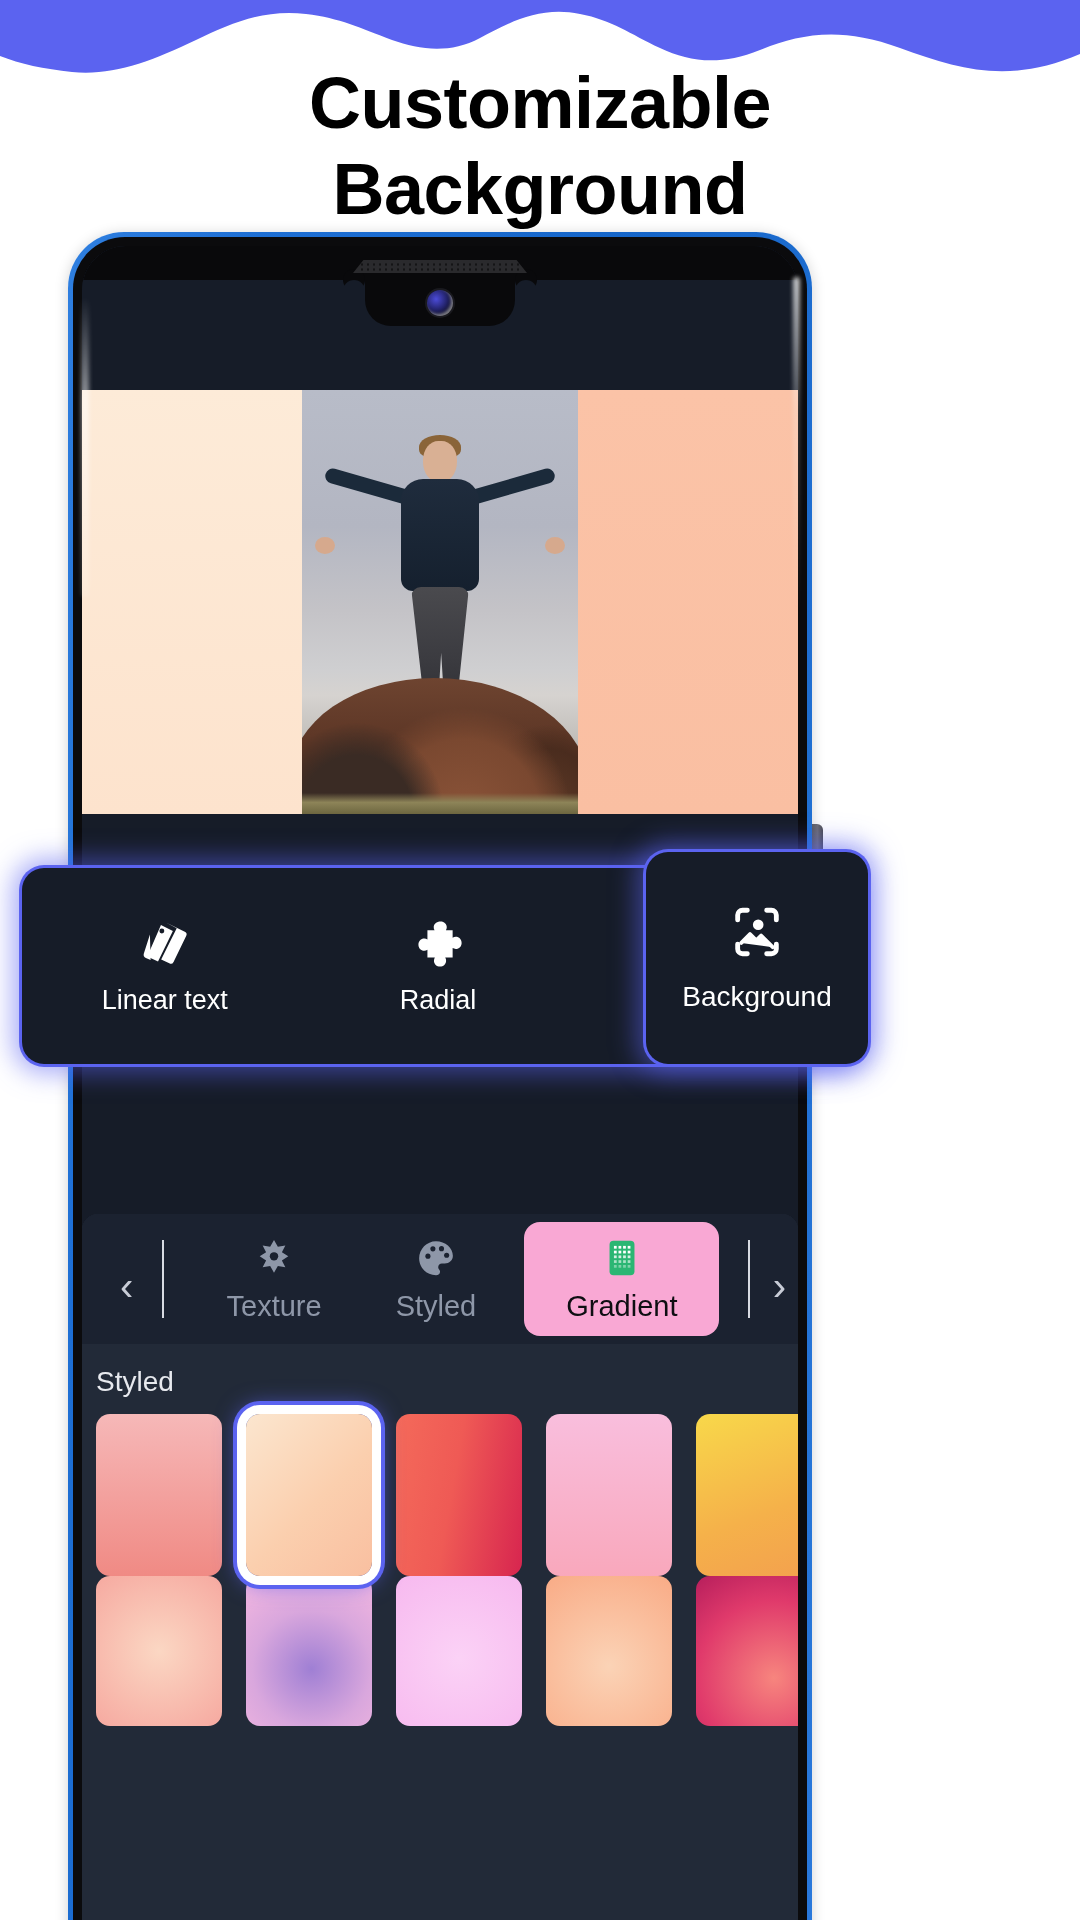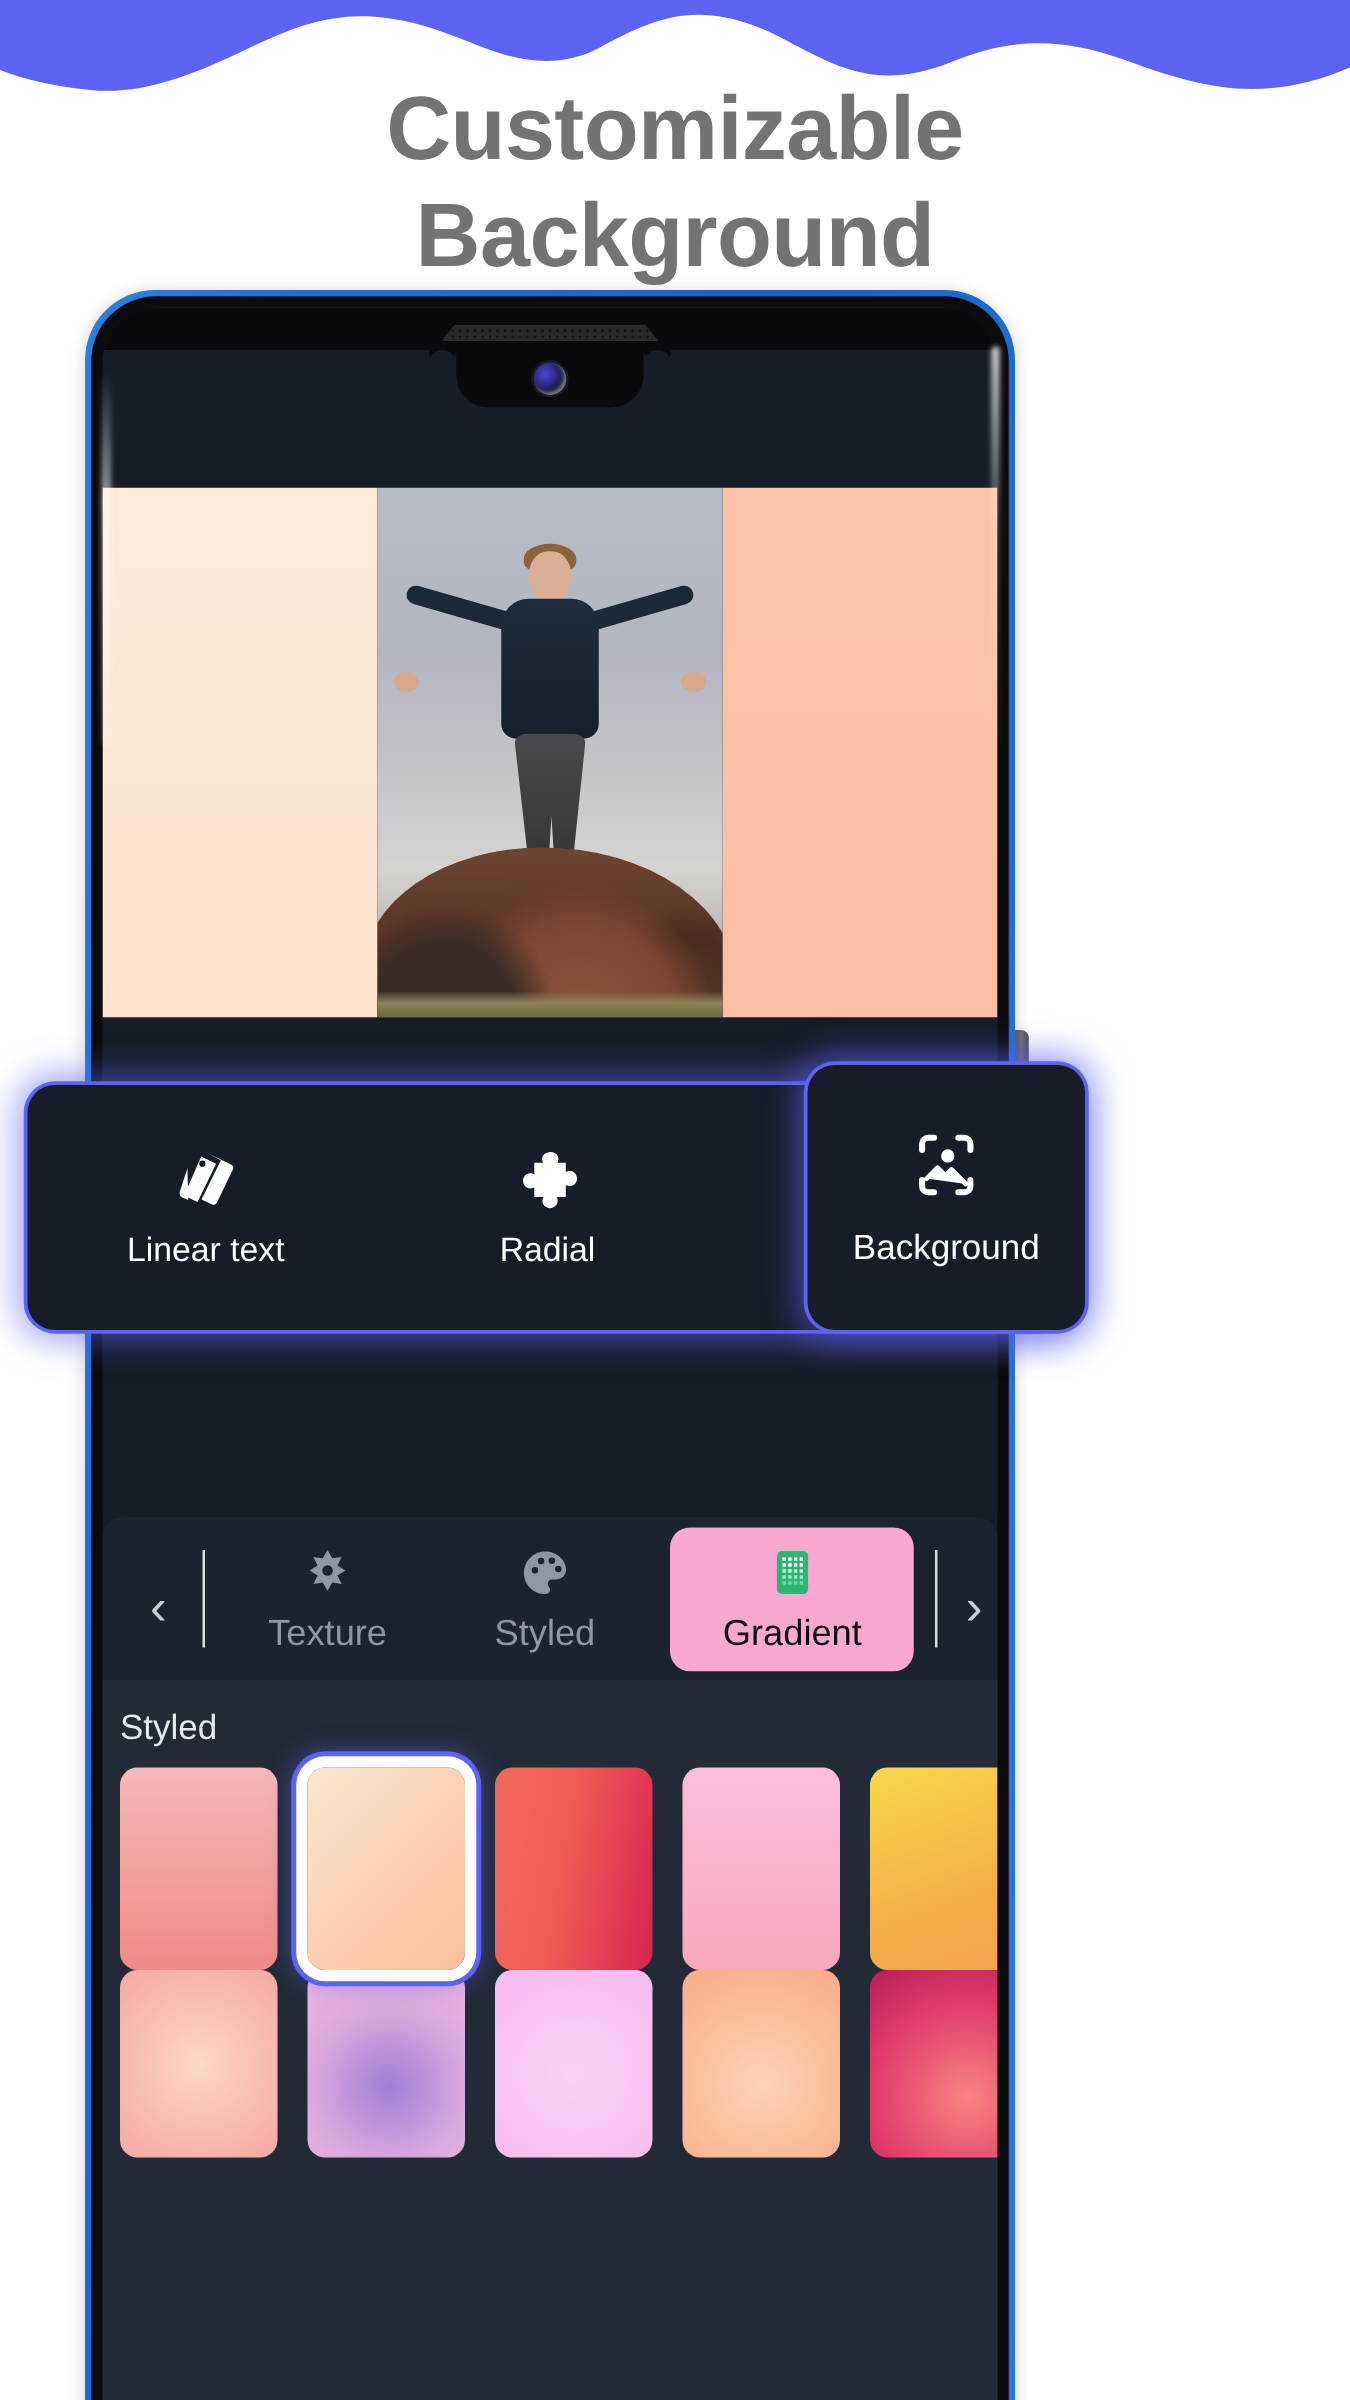--- a/index.html
+++ b/index.html
@@ -30,21 +30,21 @@
     top: 60px; left: 0; width: 1080px;
     text-align: center;
     z-index: 6;
   }
   .headline .line {
     display: block;
     font-size: 72px;
     line-height: 86px;
     font-weight: 700;
     letter-spacing: -0.5px;
-    color: #737373;
+    color: #000000;
   }
 
   
   .phone {
     position: absolute;
     left: 68px; top: 232px;
     width: 744px; height: 1800px;
     border-radius: 56px;
     background: linear-gradient(100deg,#2f7fe0 0%, #1e6fd4 18%, #1565c8 55%, #2a79dc 100%);
     padding: 5px;
@@ -326,21 +326,21 @@
   .edge-chev {
     position: absolute;
     font-size: 40px; color: #c8ccd6; line-height: 1;
   }
   .edge-chev.l { left: 38px; top: 52px; }
   .edge-chev.r { right: 12px; top: 52px; }
 
   .tabs-row {
     flex: 1 1 auto;
     display: flex; align-items: center; justify-content: center;
-    gap: 34px;
+    gap: 22px;
     margin-left: 106px; margin-right: 66px;
   }
   .tab {
     display: flex; flex-direction: column;
     align-items: center; justify-content: center;
     gap: 6px;
     padding: 12px 26px;
     border-radius: 16px;
     color: #8e97a8;
   }

